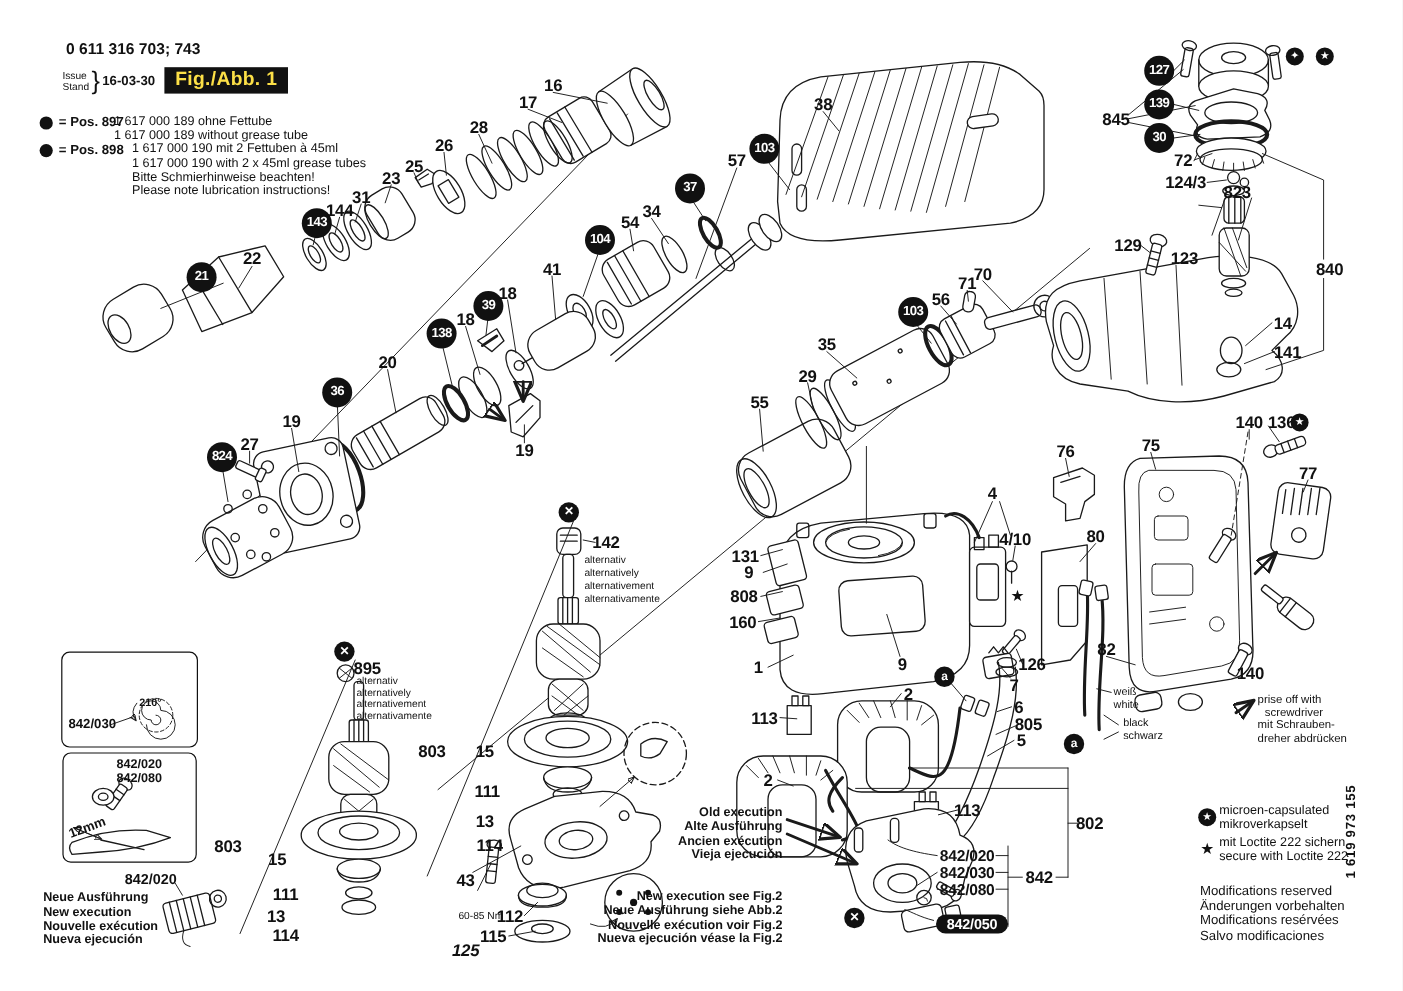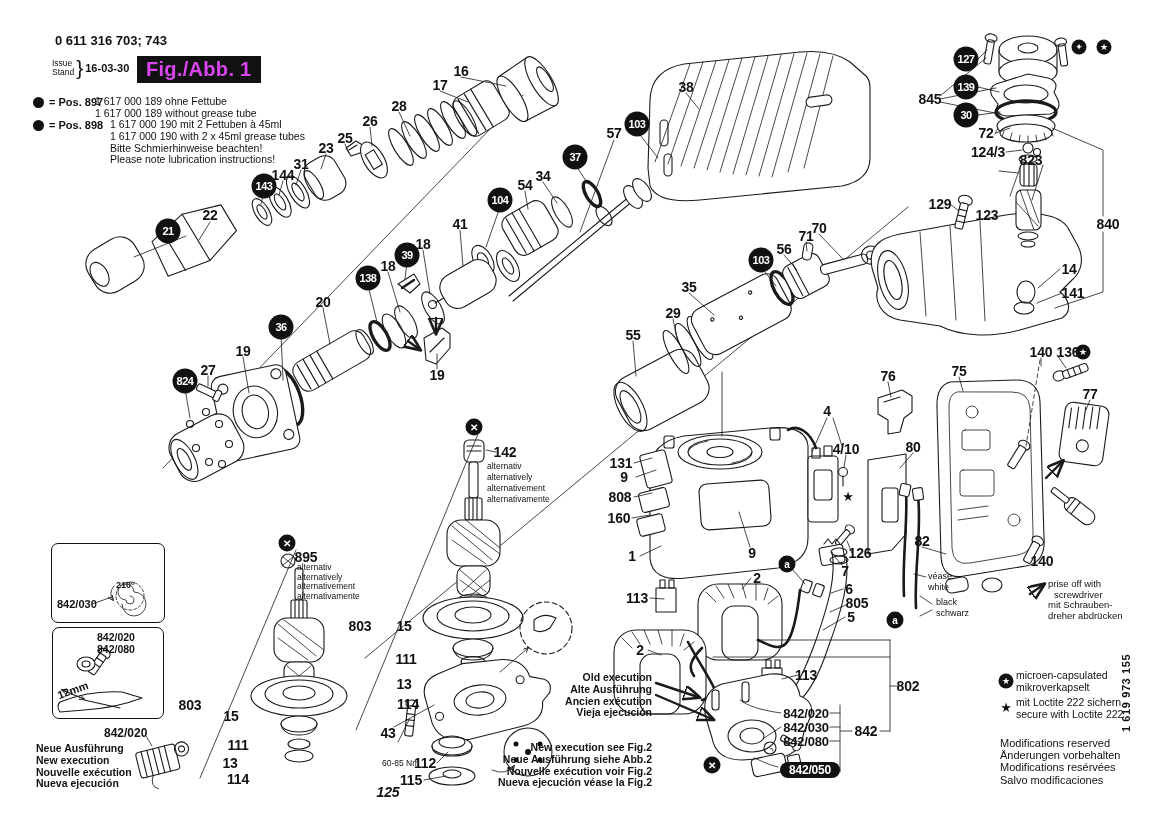--- a/index.html
+++ b/index.html
@@ -27,21 +27,21 @@
         align-items:center;justify-content:center;font-size:9px}
   
   .abs{position:absolute;white-space:nowrap}
   .t9{font-size:9px;line-height:10.5px}
   .t95{font-size:9.5px;line-height:10.6px}
   .t105{font-size:10.5px;line-height:11.8px}
   .t11{font-size:11px;line-height:12.2px}
   .bold{font-weight:700}
   .ra{text-align:right}
   .box{position:absolute;border:1.6px solid #111;border-radius:7px}
-  .figbox{background:#111;color:#d946ef;font-weight:700;font-size:20px;padding:2px 9px;letter-spacing:.3px}
+  .figbox{background:#111;color:#fde047;font-weight:700;font-size:16px;padding:2px 9px;letter-spacing:.3px}
   .bullet{position:absolute;width:11px;height:11px;border-radius:50%;background:#111}
   .vert{transform-origin:0 0;transform:rotate(-90deg);letter-spacing:.6px}
 </style>
 </head>
 <body>
 
 <div id="stage">
 
 <svg width="1169" height="826" viewBox="0 0 1169 826">
 <defs>
@@ -524,21 +524,21 @@
 </div>
 
 <div class="abs t95" style="left:1048px;top:579px">
   <div>prise off with</div>
       <div style="margin-left:6px">screwdriver</div>
   <div>mit Schrauben-</div>
       <div>dreher abdrücken</div>
 </div>
 
 <div class="abs t9" style="left:928px;top:571px">
-  <div>véase</div>
+  <div>weiß</div>
       <div>white</div>
 </div>
 <div class="abs t9" style="left:936px;top:597px">
   <div>black</div>
       <div>schwarz</div>
 </div>
 
 <div class="abs t105" style="left:1016px;top:670px">
   <div>microen-capsulated</div>
       <div>mikroverkapselt</div>

